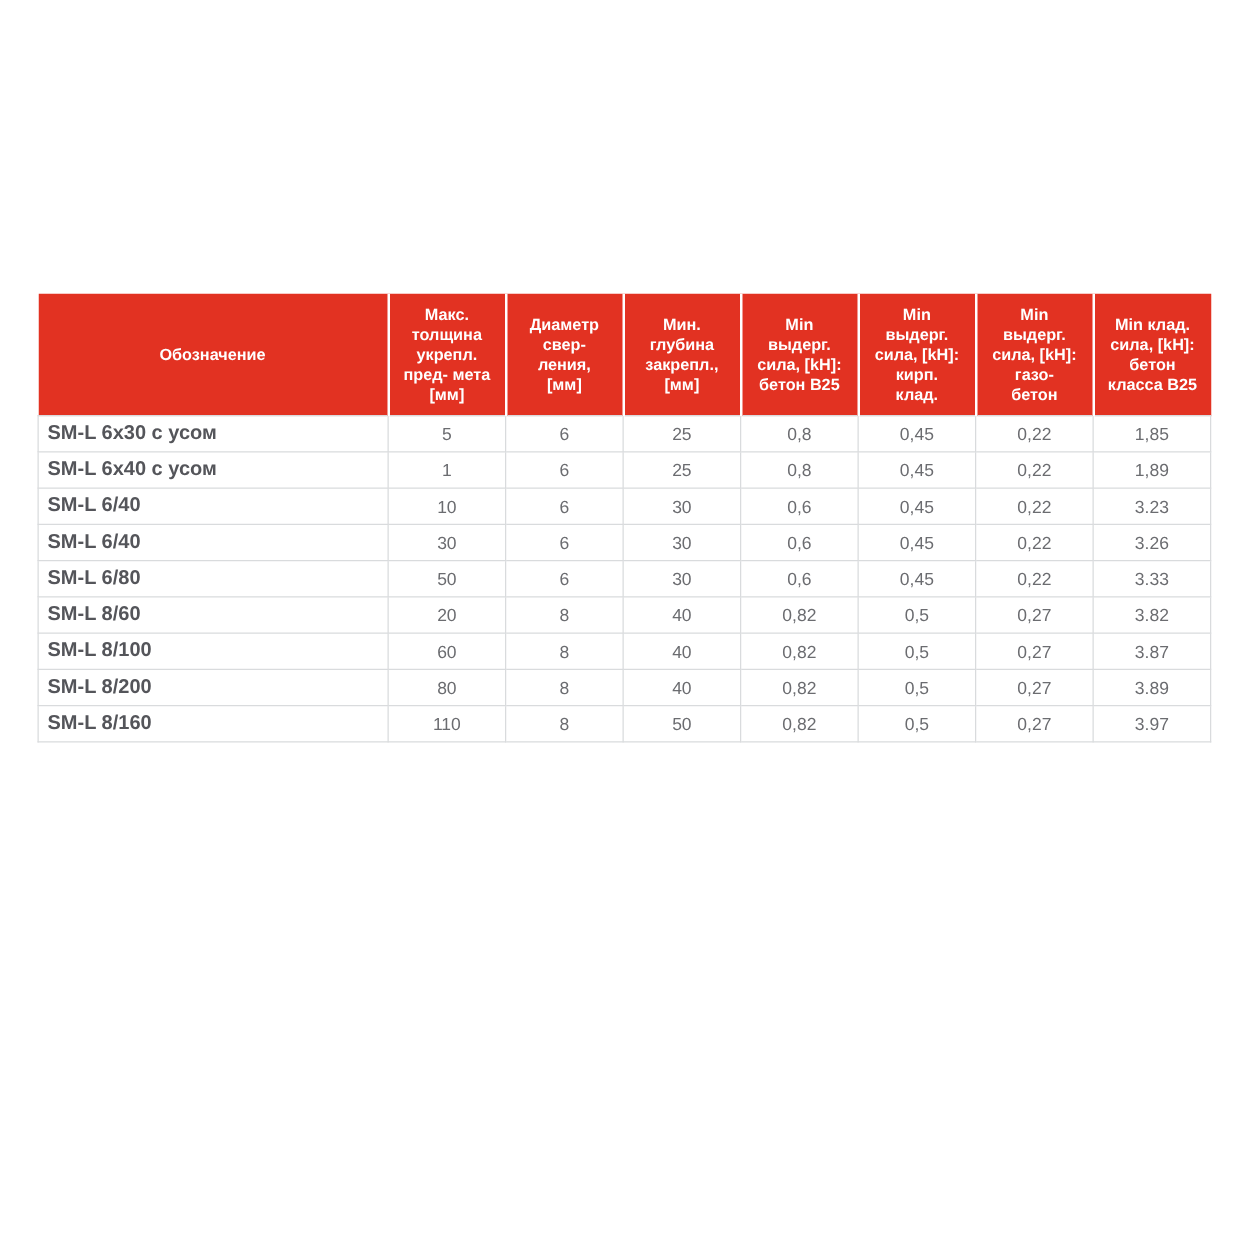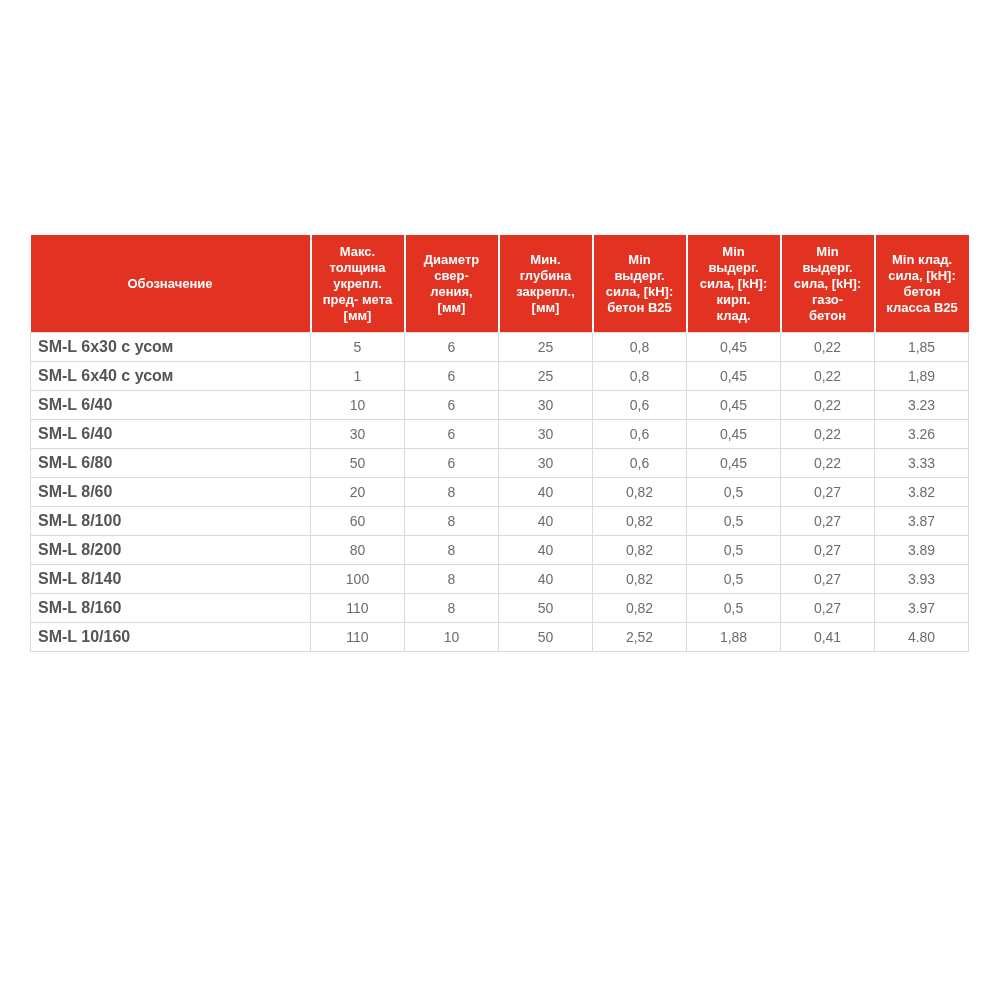--- a/index.html
+++ b/index.html
@@ -183,44 +183,24 @@
           <th class="name-cell">SM-L 8/200</th>
           <td>80</td>
           <td>8</td>
           <td>40</td>
           <td>0,82</td>
           <td>0,5</td>
           <td>0,27</td>
           <td>3.89</td>
         </tr>
         <tr>
-          <th class="name-cell">SM-L 8/140</th>
-          <td>100</td>
-          <td>8</td>
-          <td>40</td>
-          <td>0,82</td>
-          <td>0,5</td>
-          <td>0,27</td>
-          <td>3.93</td>
-        </tr>
-        <tr>
           <th class="name-cell">SM-L 8/160</th>
           <td>110</td>
           <td>8</td>
           <td>50</td>
           <td>0,82</td>
           <td>0,5</td>
           <td>0,27</td>
           <td>3.97</td>
-        </tr>
-        <tr>
-          <th class="name-cell">SM-L 10/160</th>
-          <td>110</td>
-          <td>10</td>
-          <td>50</td>
-          <td>2,52</td>
-          <td>1,88</td>
-          <td>0,41</td>
-          <td>4.80</td>
         </tr>
       </tbody>
   </table>
 </div>
 
 </body></html>

